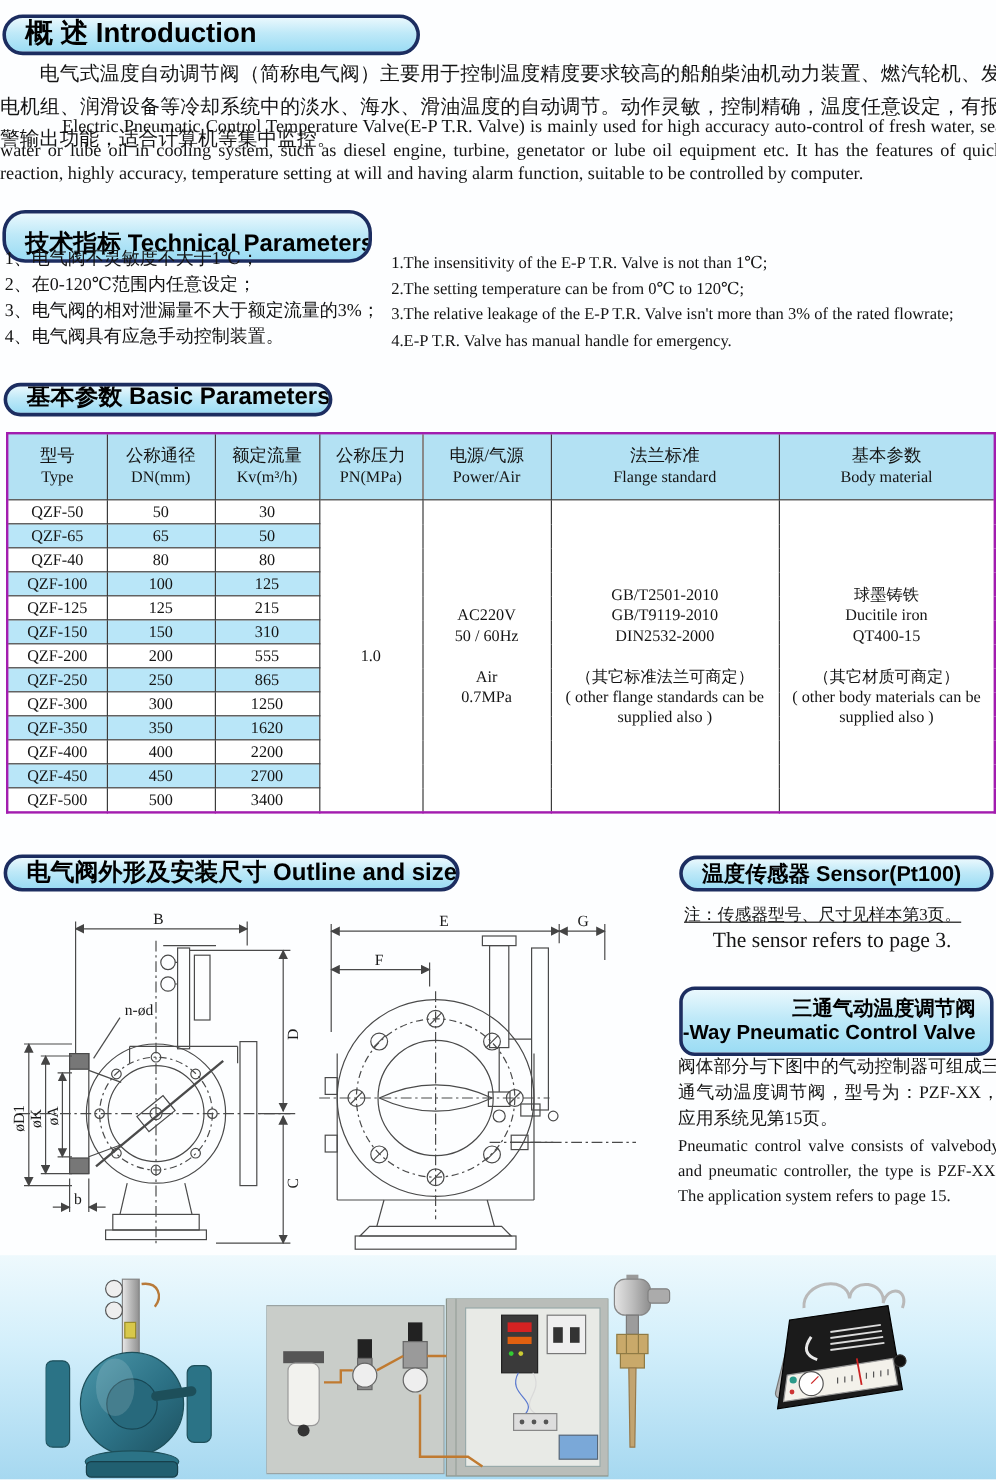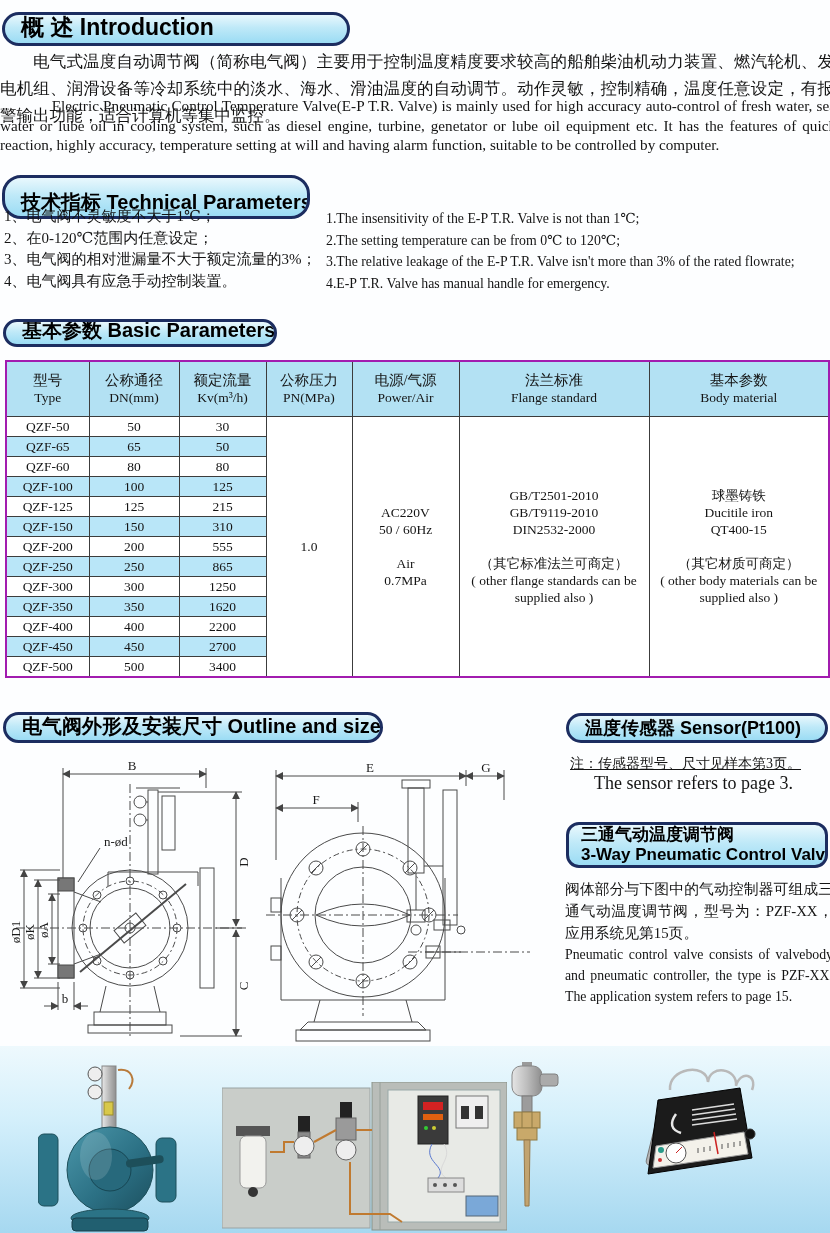--- a/index.html
+++ b/index.html
@@ -159,21 +159,21 @@
 
 （其它材质可商定）
 ( other body materials can be supplied also )</td>
     </tr>
     <tr>
         <td>QZF-65</td>
         <td>65</td>
         <td>50</td>
       </tr>
     <tr>
-        <td>QZF-60</td>
+        <td>QZF-40</td>
         <td>80</td>
         <td>80</td>
       </tr>
     <tr>
         <td>QZF-100</td>
         <td>100</td>
         <td>125</td>
       </tr>
     <tr>
         <td>QZF-125</td>
@@ -392,21 +392,21 @@
     <text x="58" y="44" text-anchor="middle">F</text>
   </g>
 </svg>
 
 <div class="pill" style="left:566px;top:713px;width:262px;height:30px;font-size:18px;border-radius:15px;">
   <span>温度传感器 Sensor(Pt100)</span>
 </div>
 <div class="abs note-cn" style="left:570px;top:755px;width:258px;text-decoration:underline;">注：传感器型号、尺寸见样本第3页。</div>
 <div class="abs" style="left:594px;top:773px;width:234px;font-size:18px;">The sensor refers to page 3.</div>
 
-<div class="pill two-line" style="left:566px;top:822px;width:262px;height:46px;font-size:17px;padding:2px 12px;">
+<div class="pill two-line" style="left:566px;top:822px;width:262px;height:58px;font-size:17px;padding:2px 12px;align-items:flex-end;">
   <div>三通气动温度调节阀</div>
   <div>3-Way Pneumatic Control Valve</div>
 </div>
 
 <div class="abs side-body" style="left:565px;top:878px;width:268px;">
   <p class="cn">阀体部分与下图中的气动控制器可组成三通气动温度调节阀，型号为：PZF-XX，应用系统见第15页。</p>
   <p class="en">Pneumatic control valve consists of valvebody and pneumatic controller, the type is PZF-XX. The application system refers to page 15.</p>
 </div>
 
 <div id="photo-band">

